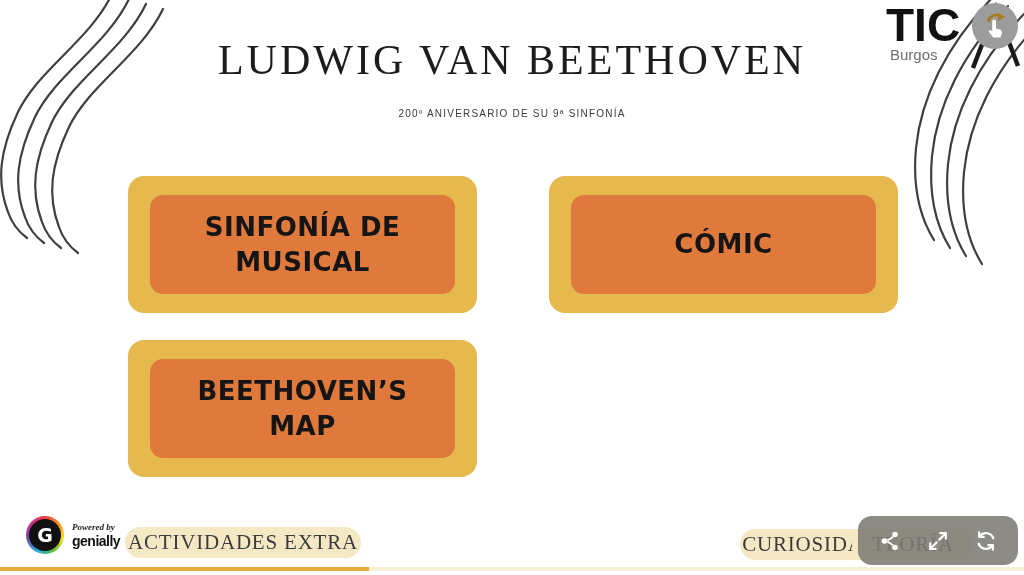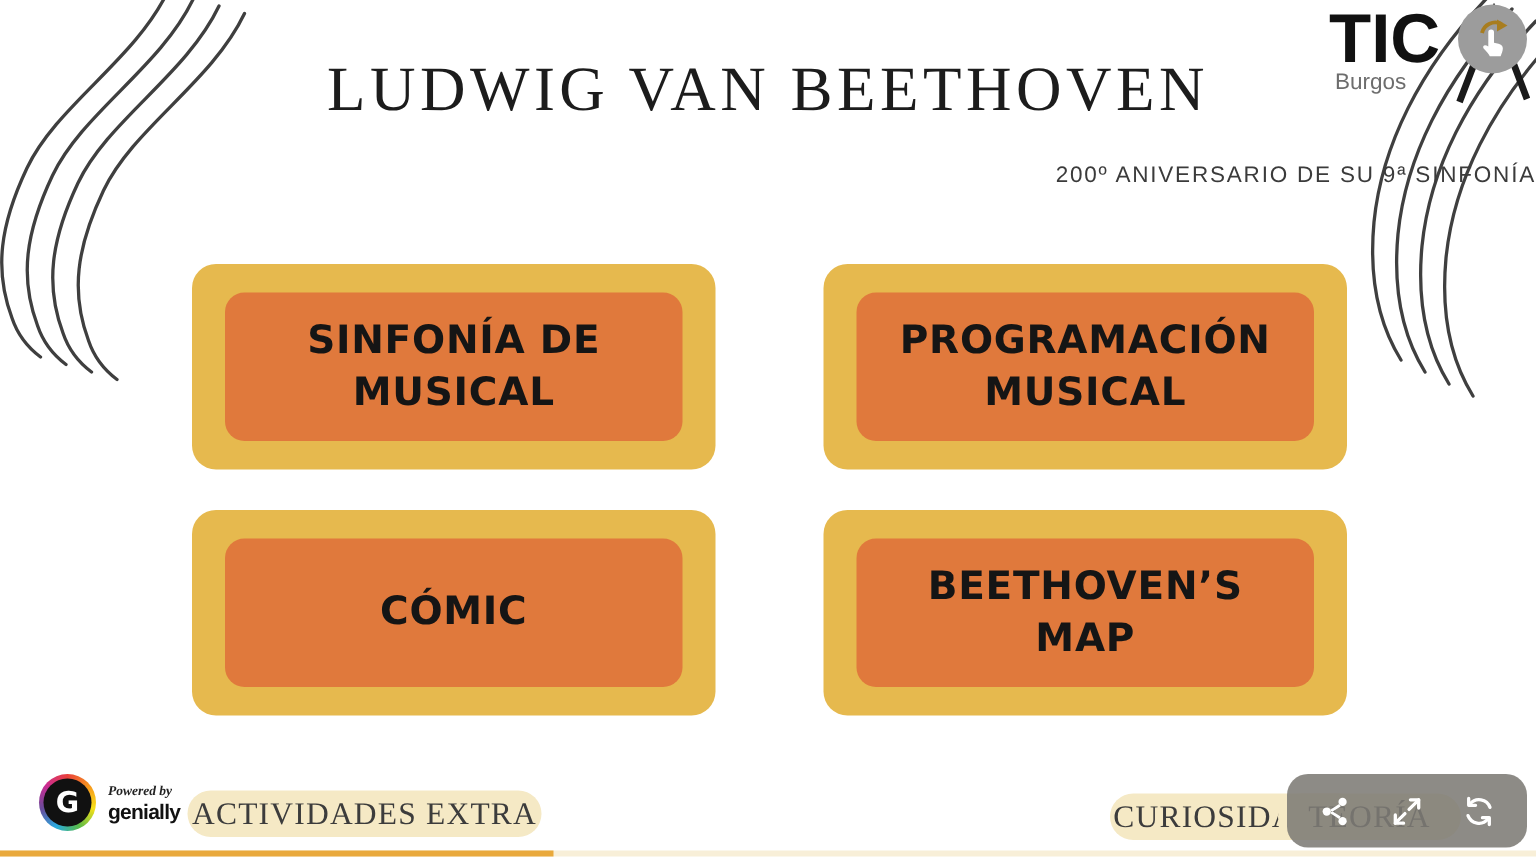--- a/index.html
+++ b/index.html
@@ -14,22 +14,22 @@
   .lines-left{left:-6px;top:0;}
   .lines-right{right:0;top:0;}
 
   
   .title{
     position:absolute;top:36px;left:0;width:100%;text-align:center;
     font-family:"Liberation Serif",serif;font-size:42px;font-weight:400;
     letter-spacing:3px;color:var(--text-dark,#1c1c1c);
   }
   .subtitle{
-    position:absolute;top:108px;left:0;width:100%;text-align:right;
-    font-size:15px;letter-spacing:1.2px;color:#3b3b3b;font-weight:500;
+    position:absolute;top:108px;left:0;width:100%;text-align:center;
+    font-size:10px;letter-spacing:1.2px;color:#3b3b3b;font-weight:500;
   }
 
   
   .tic{position:absolute;left:880px;top:2px;width:150px;height:80px;}
   .tic-text{position:absolute;left:6px;top:-4px;font-size:46px;font-weight:700;color:#111;letter-spacing:0;}
   .tic-sub{position:absolute;left:10px;top:44px;font-size:15px;color:#6d6d6d;}
   .tic-a{position:absolute;left:88px;top:0;}
   .tap-circle{
     position:absolute;left:92px;top:1px;width:46px;height:46px;border-radius:50%;
     background:#9c9c9c;display:flex;align-items:center;justify-content:center;
@@ -134,26 +134,20 @@
 
   <div class="menu">
     <div class="menu-btn">
       <div class="menu-btn-inner">
         <span>SINFONÍA DE</span>
         <span>MUSICAL</span>
       </div>
     </div>
     <div class="menu-btn">
       <div class="menu-btn-inner">
-        <span>PROGRAMACIÓN</span>
-        <span>MUSICAL</span>
-      </div>
-    </div>
-    <div class="menu-btn">
-      <div class="menu-btn-inner">
         <span>CÓMIC</span>
       </div>
     </div>
     <div class="menu-btn">
       <div class="menu-btn-inner">
         <span>BEETHOVEN’S</span>
         <span>MAP</span>
       </div>
     </div>
   </div>

